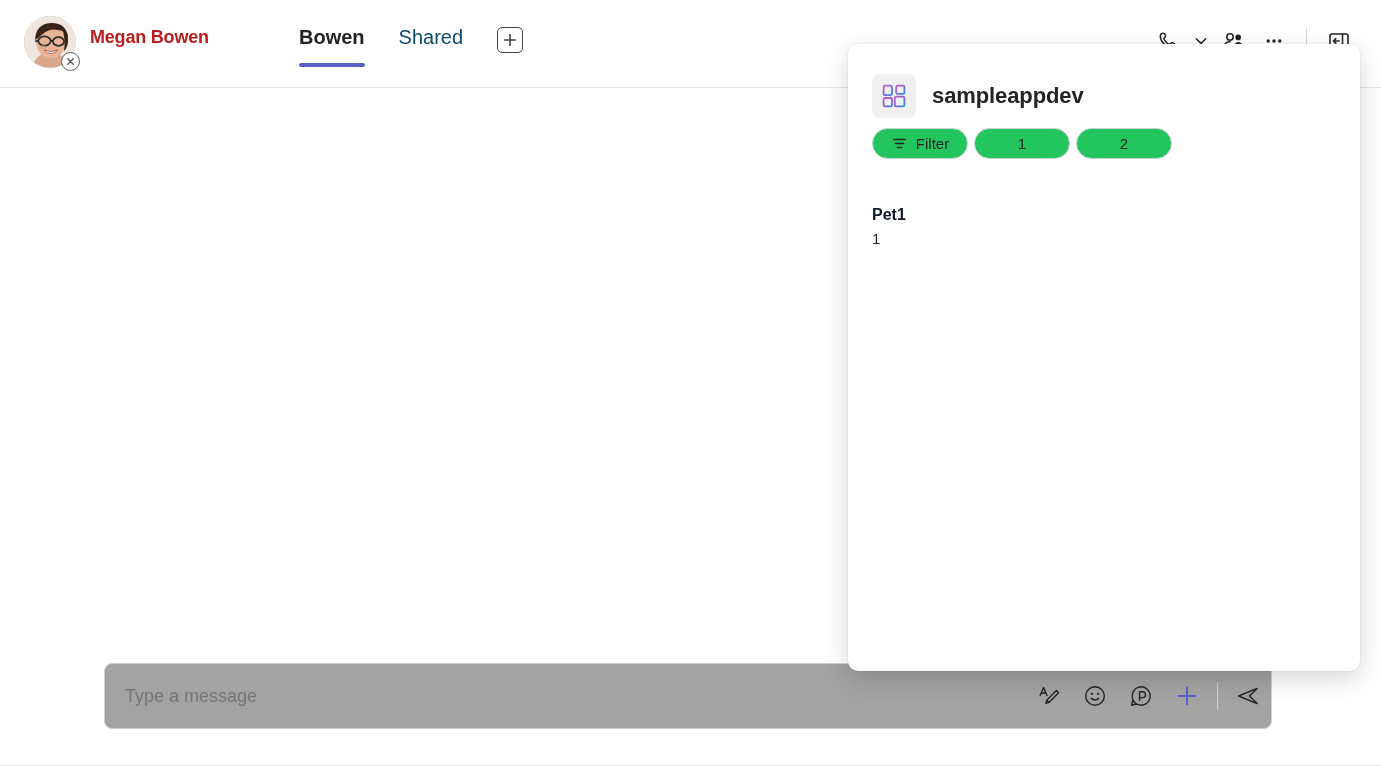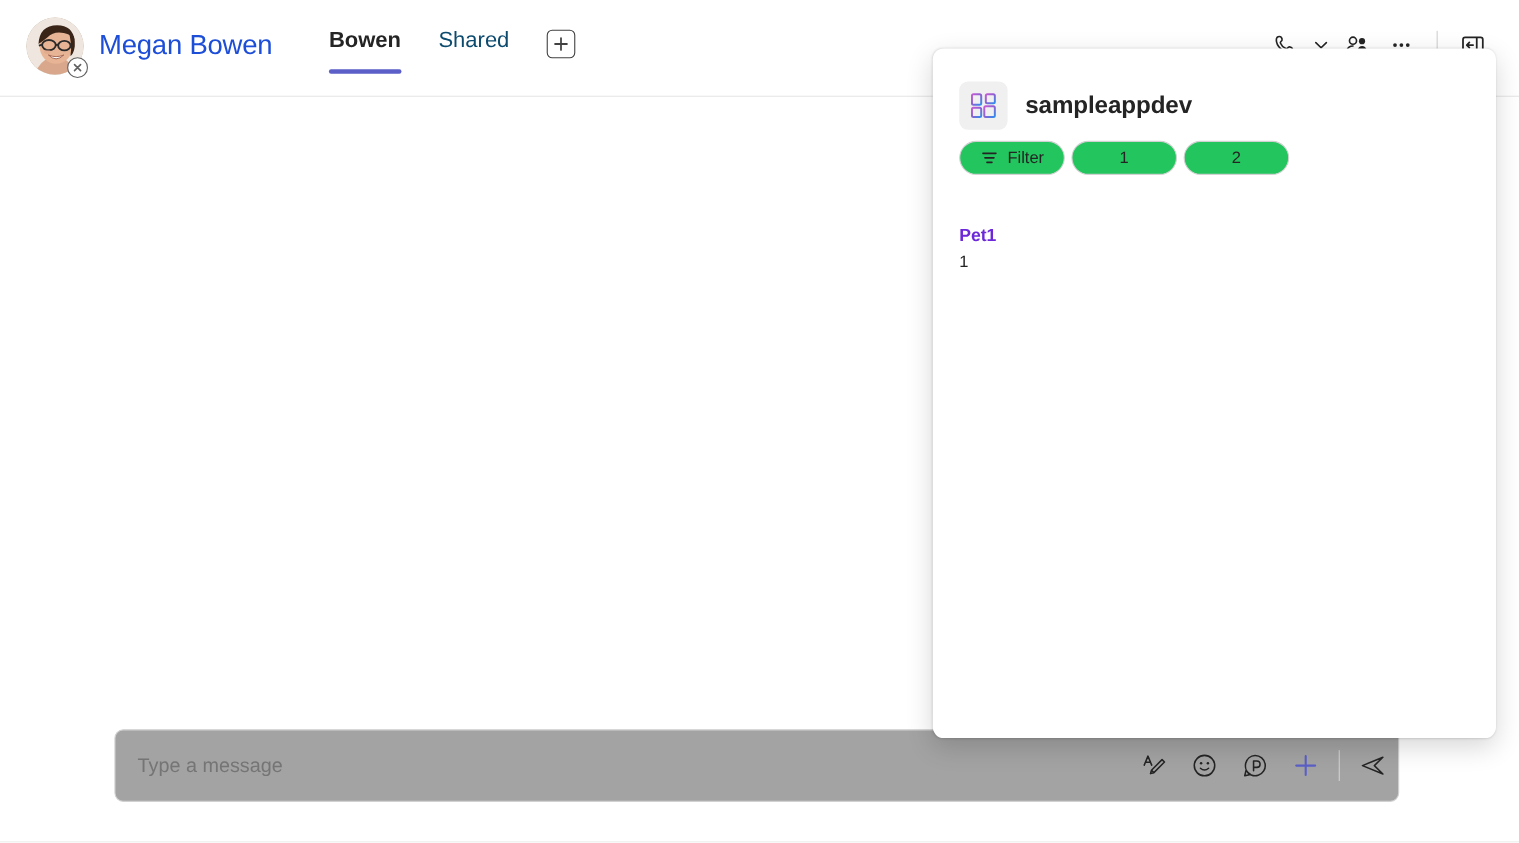--- a/index.html
+++ b/index.html
@@ -53,23 +53,23 @@
     border: 1.6px solid #616161;
     display: flex;
     align-items: center;
     justify-content: center;
   }
   .presence-badge svg { width: 11px; height: 11px; display:block; }
 
   .chat-title {
     position: absolute;
     left: 90px; top: 27px;
-    font-size: 25px;
-    font-weight: 400;
-    color: #1d4ed8;
+    font-size: 18px;
+    font-weight: 700;
+    color: #b91c1c;
     letter-spacing: -0.2px;
     white-space: nowrap;
   }
 
   .header-tabs {
     position: absolute;
     left: 299px; top: 26px;
     display: flex;
     align-items: flex-start;
     gap: 0px;
@@ -261,21 +261,21 @@
   .pill svg { display: block; flex: none; }
 
   .panel-body {
     position: absolute;
     left: 24px; top: 160px;
     right: 16px;
   }
   .record-name {
     font-size: 16px;
     font-weight: 700;
-    color: #6d28d9;
+    color: #0f172a;
     line-height: 21px;
   }
   .record-value {
     font-size: 15px;
     font-weight: 400;
     color: #242424;
     line-height: 22px;
     margin-top: 3px;
   }
 </style>

